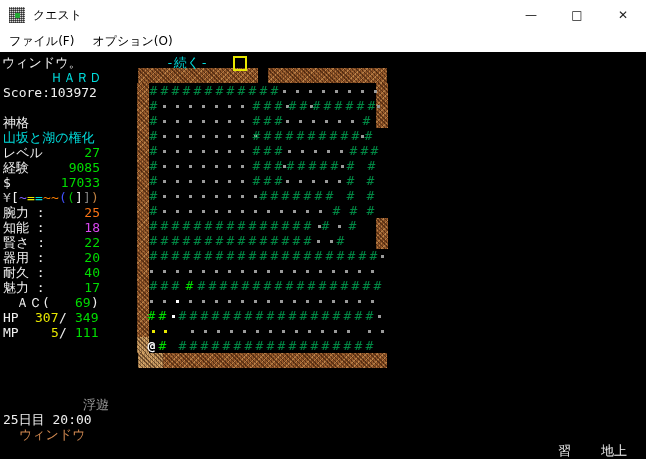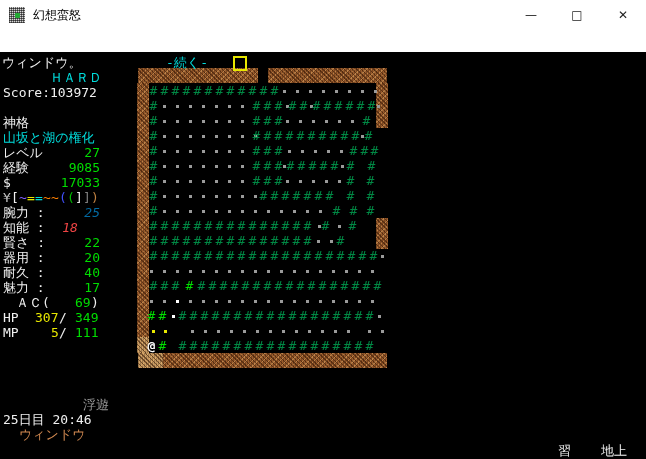--- a/index.html
+++ b/index.html
@@ -40,29 +40,31 @@
   .maprun.dots i::after{content:'';display:block;width:3px;height:3px;margin:6px auto 0;
             background:currentColor;}
 </style>
 </head>
 <body>
 
 <div class="win">
 
   <div class="titlebar">
     <div class="app-icon"></div>
-    <span class="title">幻想蛮怒</span>
+    <span class="title">クエスト</span>
     <div class="controls">
       <div class="cbtn">—</div>
       <div class="cbtn">□</div>
       <div class="cbtn">✕</div>
     </div>
   </div>
 
   <div class="menubar" id="menubar">
+      <div class="menu-item">ファイル(F)</div>
+      <div class="menu-item">オプション(O)</div>
     </div>
 
   <div class="game" id="game">
     <div id="map">
         <div class="wallrect" style="left: 138px; top: 16px; width: 120px; height: 15px; background-color: rgb(154, 91, 43);"></div>
         <div class="wallrect" style="left: 268px; top: 16px; width: 119px; height: 15px; background-color: rgb(154, 91, 43);"></div>
         <div class="wallrect" style="left: 137px; top: 31px; width: 12px; height: 254px; background-color: rgb(154, 91, 43);"></div>
         <div class="wallrect" style="left: 137px; top: 285px; width: 12px; height: 16px; background-color: rgb(200, 155, 98);"></div>
         <div class="wallrect" style="left: 376px; top: 31px; width: 12px; height: 45px; background-color: rgb(154, 91, 43);"></div>
         <div class="wallrect" style="left: 376px; top: 166px; width: 12px; height: 31px; background-color: rgb(154, 91, 43);"></div>
@@ -593,43 +595,43 @@
         <span style="left: 27px; top: 138px; color: rgb(232, 232, 0);">=</span>
         <span style="left: 35px; top: 138px; color: rgb(0, 221, 221);">=</span>
         <span style="left: 43px; top: 138px; color: rgb(255, 128, 0);">~</span>
         <span style="left: 51px; top: 138px; color: rgb(255, 128, 0);">~</span>
         <span style="left: 59px; top: 138px; color: rgb(64, 80, 255);">(</span>
         <span style="left: 67px; top: 138px; color: rgb(0, 192, 0);">(</span>
         <span style="left: 75px; top: 138px; color: rgb(240, 240, 240);">]</span>
         <span style="left: 83px; top: 138px; color: rgb(128, 128, 128);">]</span>
         <span style="left: 91px; top: 138px; color: rgb(192, 128, 64);">)</span>
         <span style="left: 3px; top: 153px; color: rgb(240, 240, 240);">腕力 :</span>
-        <span style="left: 40px; top: 153px; color: #0369a1; width: 60px; text-align: right; font-style: italic;">25</span>
+        <span style="left: 40px; top: 153px; color: #f97316; width: 60px; text-align: right;">25</span>
         <span style="left: 3px; top: 168px; color: rgb(240, 240, 240);">知能 :</span>
-        <span style="left: 40px; top: 168px; color: #ef4444; width: 60px; text-align: center; font-style: italic;">18</span>
+        <span style="left: 40px; top: 168px; color: #d946ef; width: 60px; text-align: right;">18</span>
         <span style="left: 3px; top: 183px; color: rgb(240, 240, 240);">賢さ :</span>
         <span style="left: 40px; top: 183px; color: rgb(0, 221, 0); width: 60px; text-align: right;">22</span>
         <span style="left: 3px; top: 198px; color: rgb(240, 240, 240);">器用 :</span>
         <span style="left: 40px; top: 198px; color: rgb(0, 221, 0); width: 60px; text-align: right;">20</span>
         <span style="left: 3px; top: 213px; color: rgb(240, 240, 240);">耐久 :</span>
         <span style="left: 40px; top: 213px; color: rgb(0, 221, 0); width: 60px; text-align: right;">40</span>
         <span style="left: 3px; top: 228px; color: rgb(240, 240, 240);">魅力 :</span>
         <span style="left: 40px; top: 228px; color: rgb(0, 221, 0); width: 60px; text-align: right;">17</span>
         <span style="left: 16px; top: 243px; color: rgb(240, 240, 240);">ＡＣ(</span>
         <span style="left: 75px; top: 243px; color: rgb(0, 221, 0);">69</span>
         <span style="left: 91px; top: 243px; color: rgb(240, 240, 240);">)</span>
         <span style="left: 3px; top: 258px; color: rgb(240, 240, 240);">HP</span>
         <span style="left: 35px; top: 258px; color: rgb(232, 232, 0);">307</span>
         <span style="left: 59px; top: 258px; color: rgb(240, 240, 240);">/</span>
         <span style="left: 75px; top: 258px; color: rgb(0, 221, 0);">349</span>
         <span style="left: 3px; top: 273px; color: rgb(240, 240, 240);">MP</span>
         <span style="left: 51px; top: 273px; color: rgb(232, 232, 0);">5</span>
         <span style="left: 59px; top: 273px; color: rgb(240, 240, 240);">/</span>
         <span style="left: 75px; top: 273px; color: rgb(0, 221, 0);">111</span>
         <span style="left: 83px; top: 345px; color: rgb(154, 154, 154);">浮遊</span>
-        <span style="left: 3px; top: 360px; color: rgb(240, 240, 240);">25日目 20:46</span>
+        <span style="left: 3px; top: 360px; color: rgb(240, 240, 240);">25日目 20:00</span>
         <span style="left: 19px; top: 375px; color: rgb(208, 136, 80);">ウィンドウ</span>
         <span style="left: 558px; top: 391px; color: rgb(240, 240, 240);">習</span>
         <span style="left: 601px; top: 391px; color: rgb(240, 240, 240);">地上</span>
       </div>
   </div>
 
 </div>
 
 </body></html>

